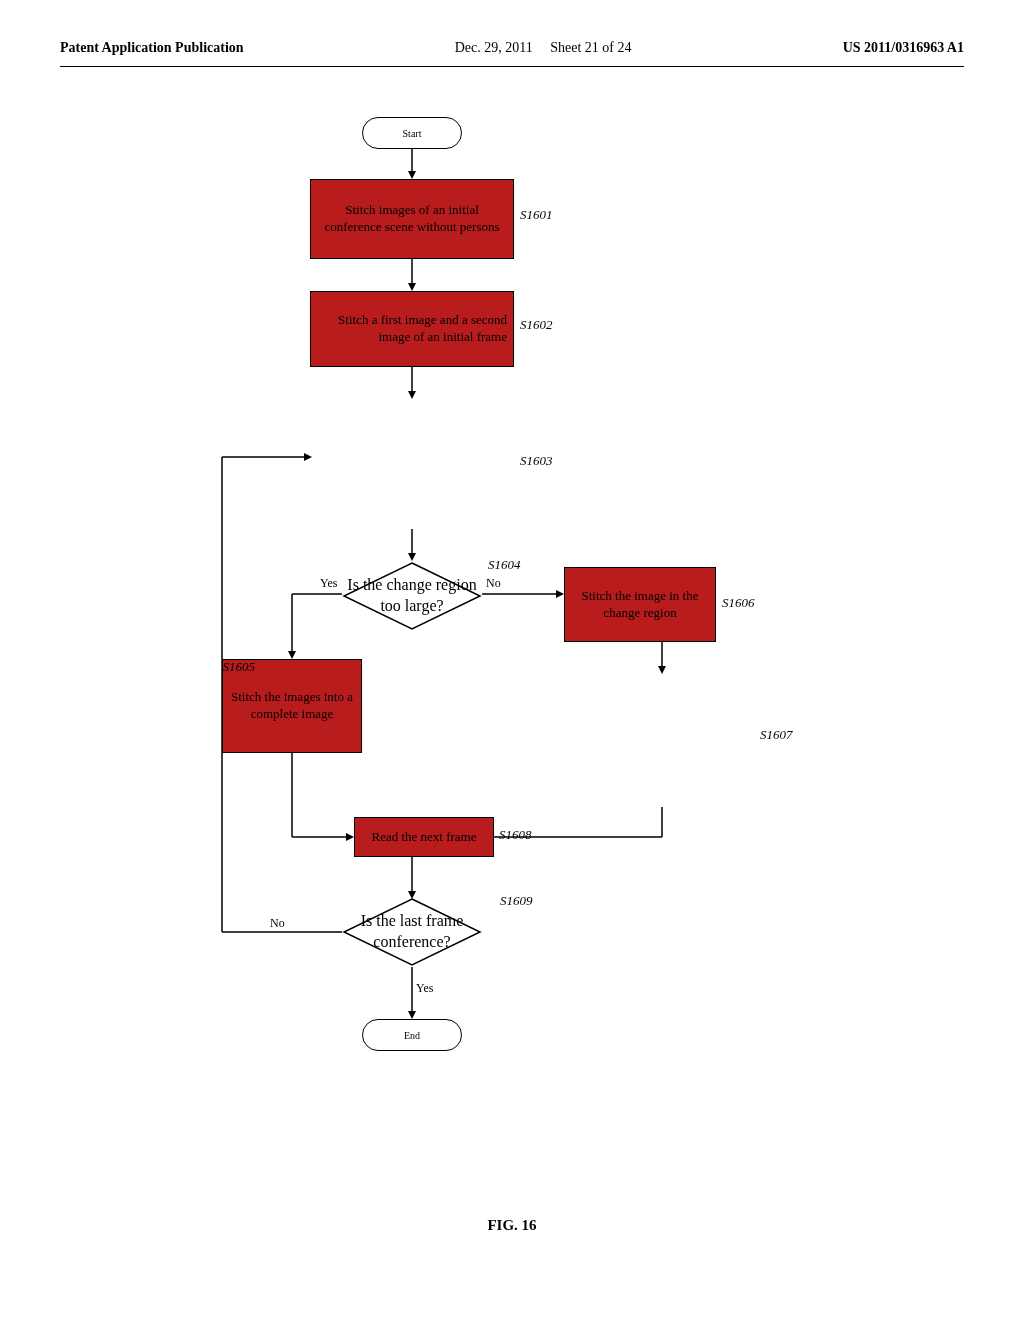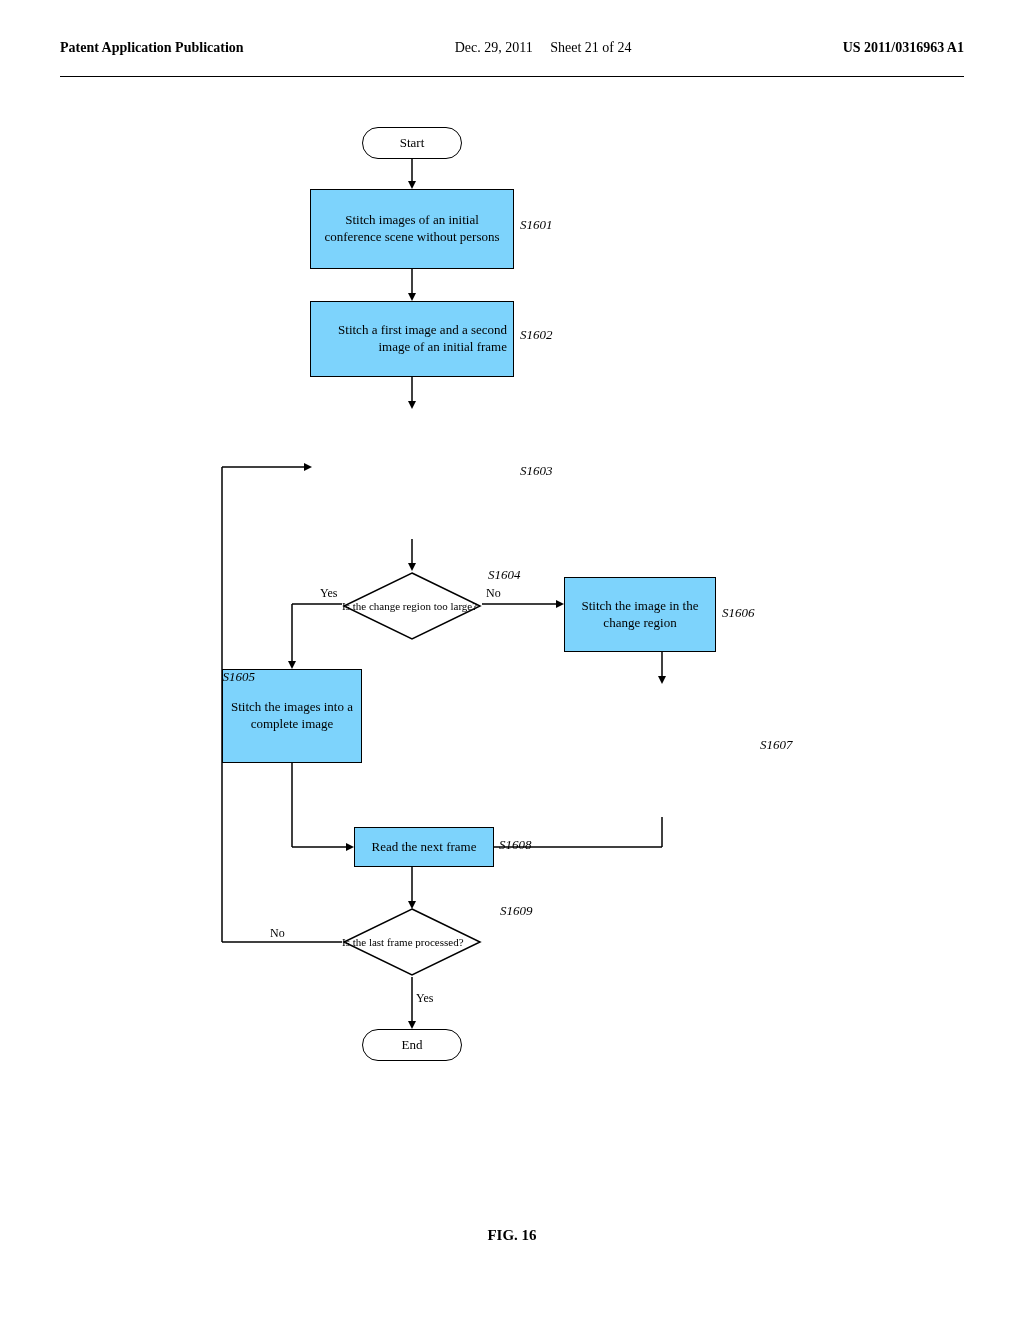--- a/index.html
+++ b/index.html
@@ -15,21 +15,21 @@
       width: 1024px;
       height: 1320px;
       position: relative;
       padding: 40px 60px 40px 60px;
     }
     .header {
       display: flex;
       justify-content: space-between;
       align-items: flex-start;
       border-bottom: 1px solid #000;
-      padding-bottom: 20px;
+      padding-bottom: 10px;
       margin-bottom: 30px;
     }
     .header-left {
       font-size: 14px;
       font-weight: bold;
     }
     .header-center {
       font-size: 14px;
       text-align: center;
     }
@@ -46,58 +46,58 @@
     }
     
     .flow-container {
       position: relative;
       width: 760px;
       height: 1100px;
     }
     .node-rect {
       position: absolute;
       border: 1.5px solid #000;
-      background: #7dd3fc;
+      background: #b91c1c;
       display: flex;
       align-items: center;
       justify-content: center;
       text-align: center;
       font-size: 13px;
       line-height: 1.3;
       padding: 4px 6px;
     }
     .node-rounded {
       position: absolute;
       border: 1.5px solid #000;
       border-radius: 20px;
       background: #fff;
       display: flex;
       align-items: center;
       justify-content: center;
       text-align: center;
-      font-size: 13px;
+      font-size: 10px;
       padding: 4px 10px;
     }
     .node-diamond {
       position: absolute;
       width: 140px;
       height: 70px;
     }
     .node-diamond svg {
       width: 100%;
       height: 100%;
     }
     .node-diamond-text {
       position: absolute;
       top: 0; left: 0; right: 0; bottom: 0;
       display: flex;
       align-items: center;
       justify-content: flex-start;
       text-align: center;
-      font-size: 11px;
+      font-size: 16px;
       line-height: 1.3;
     }
     .step-label {
       position: absolute;
       font-size: 13px;
       font-style: italic;
     }
     .figure-caption {
       text-align: center;
       font-size: 15px;
@@ -240,21 +240,21 @@
       </div>
       <div class="step-label" style="left:367px; top:730px;">
         <span>S1608</span>
       </div>
 
       <div class="node-diamond" style="left:210px; top:800px;">
         <svg viewBox="0 0 140 70">
           <polygon points="70,2 138,35 70,68 2,35" fill="white" stroke="black" stroke-width="1.5"></polygon>
         </svg>
         <div class="node-diamond-text">
-          <span>Is the last frame processed?</span>
+          <span>Is the last frame conference?</span>
         </div>
       </div>
       <div class="step-label" style="left:368px; top:796px;">
         <span>S1609</span>
       </div>
 
       <div class="node-rounded" style="left:230px; top:922px; width:100px; height:32px;">
         <span>End</span>
       </div>
 

